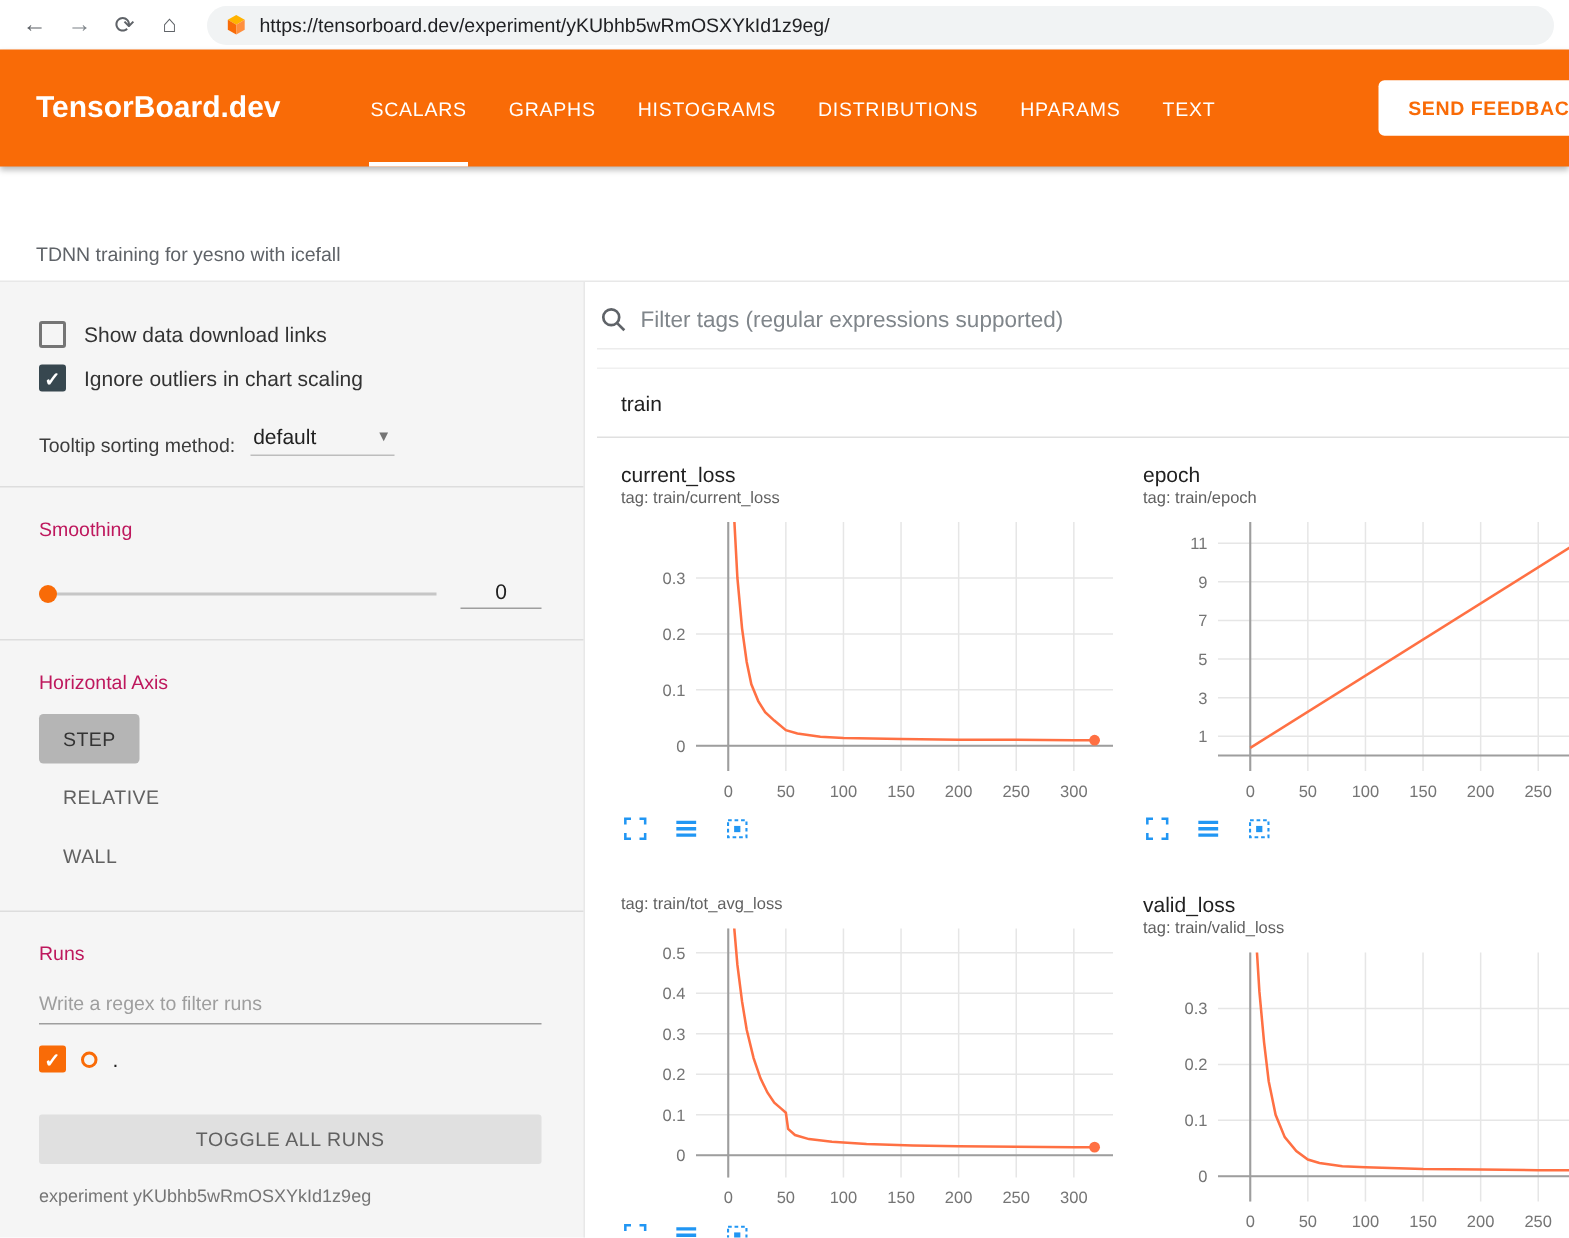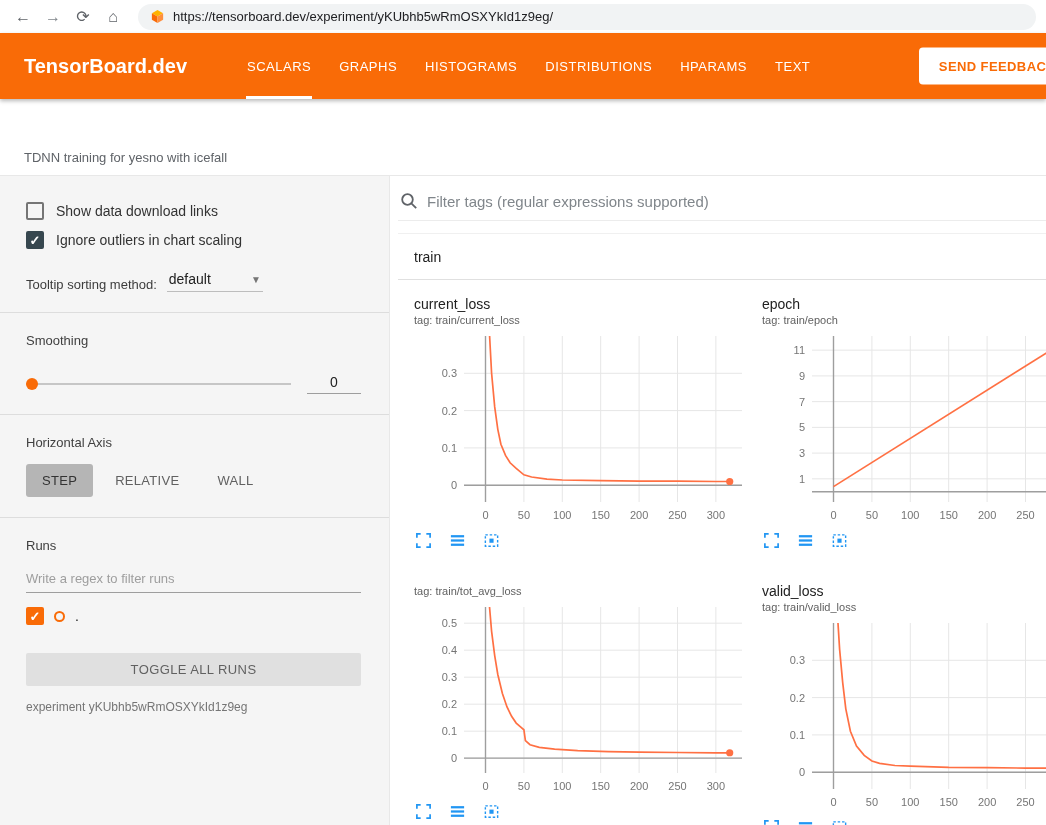--- a/index.html
+++ b/index.html
@@ -9,21 +9,21 @@
   
   .browser-bar { height:33px; background:#fff; display:flex; align-items:center;
     padding:0 10px; gap:4px; }
   .nav-icon { width:26px; text-align:center; font-size:16px; color:#5f6368; cursor:pointer; }
   .nav-icon.fwd { color:#80868b; }
   .addr { flex:1; height:26px; background:#f1f3f4; border-radius:13px; display:flex;
     align-items:center; padding:0 12px; gap:8px; margin-left:8px; }
   .addr-url { font-size:13px; color:#202124; }
 
   
-  .tb-header { height:66px; background:#f96b07; display:flex; align-items:center;
+  .tb-header { height:78px; background:#f96b07; display:flex; align-items:center;
     padding:0 0 0 24px; position:relative; box-shadow:0 2px 4px rgba(0,0,0,.28); z-index:5; }
   .logo { color:#fff; font-size:20px; font-weight:bold; margin-right:46px; white-space:nowrap; }
   .tabs { display:flex; height:100%; }
   .tab { color:#fff; font-size:13px; font-weight:500; letter-spacing:.5px; padding:0 14px;
     display:flex; align-items:center; position:relative; cursor:pointer; white-space:nowrap; }
   .tab.active::after { content:""; position:absolute; left:13px; right:13px; bottom:0;
     height:3px; background:#fff; }
   .feedback-btn { position:absolute; right:-30px; top:50%; transform:translateY(-50%);
     background:#fff; color:#f96b07; font-size:13px; font-weight:bold; letter-spacing:.4px;
     padding:11px 20px; border-radius:4px; white-space:nowrap; cursor:pointer; }
@@ -46,28 +46,28 @@
   .checkbox.checked-accent { background:#f96b07; border-color:#f96b07; }
   .checkbox.checked-dark::after, .checkbox.checked-accent::after {
     content:"✓"; font-size:13px; font-weight:bold; }
   .tooltip-row { margin-top:22px; font-size:13px; color:#3c3c3c; display:flex;
     align-items:flex-end; gap:10px; }
   .dropdown { font-size:14px; color:#212121; border-bottom:1px solid #bdbdbd;
     padding:0 2px 4px 2px; display:inline-flex; align-items:center; gap:24px;
     cursor:pointer; min-width:96px; justify-content:space-between; }
   .caret { color:#757575; font-size:10px; }
   .divider { height:1px; background:#ddd; margin:20px -28px 20px -26px; }
-  .section-label { font-size:13px; color:#404040; }
+  .section-label { font-size:13px; color:#be185d; }
   .slider-row { display:flex; align-items:center; gap:16px; margin-top:26px; }
   .slider-track { flex:1; height:2px; background:#c6c6c6; position:relative; cursor:pointer; }
   .slider-thumb { position:absolute; left:0; top:-5px; width:12px; height:12px;
     border-radius:50%; background:#f96b07; cursor:grab; }
   .slider-value { width:54px; border-bottom:1px solid #9e9e9e; text-align:center;
     font-size:14px; color:#212121; padding-bottom:3px; }
-  .axis-btns { display:flex; gap:6px; margin-top:14px; align-items:flex-start; }
+  .axis-btns { display:flex; gap:6px; margin-top:14px; align-items:flex-start;flex-direction:column; }
   .axis-btn { font-size:13px; letter-spacing:.3px; color:#616161; padding:9px 16px;
     border-radius:3px; cursor:pointer; }
   .axis-btn.active { background:#b5b5b5; color:#333; }
   .runs-input { width:100%; background:transparent; border:none; outline:none;
     border-bottom:1px solid #9e9e9e; font-size:13px; color:#1d4ed8;
     padding:8px 0 6px; margin-top:10px; }
   .runs-input::placeholder { color:#9e9e9e; }
   .run-row { display:flex; align-items:center; gap:10px; margin-top:14px;
     font-size:14px; color:#212121; }
   .run-color-circle { width:11px; height:11px; border:2px solid #f96b07;

